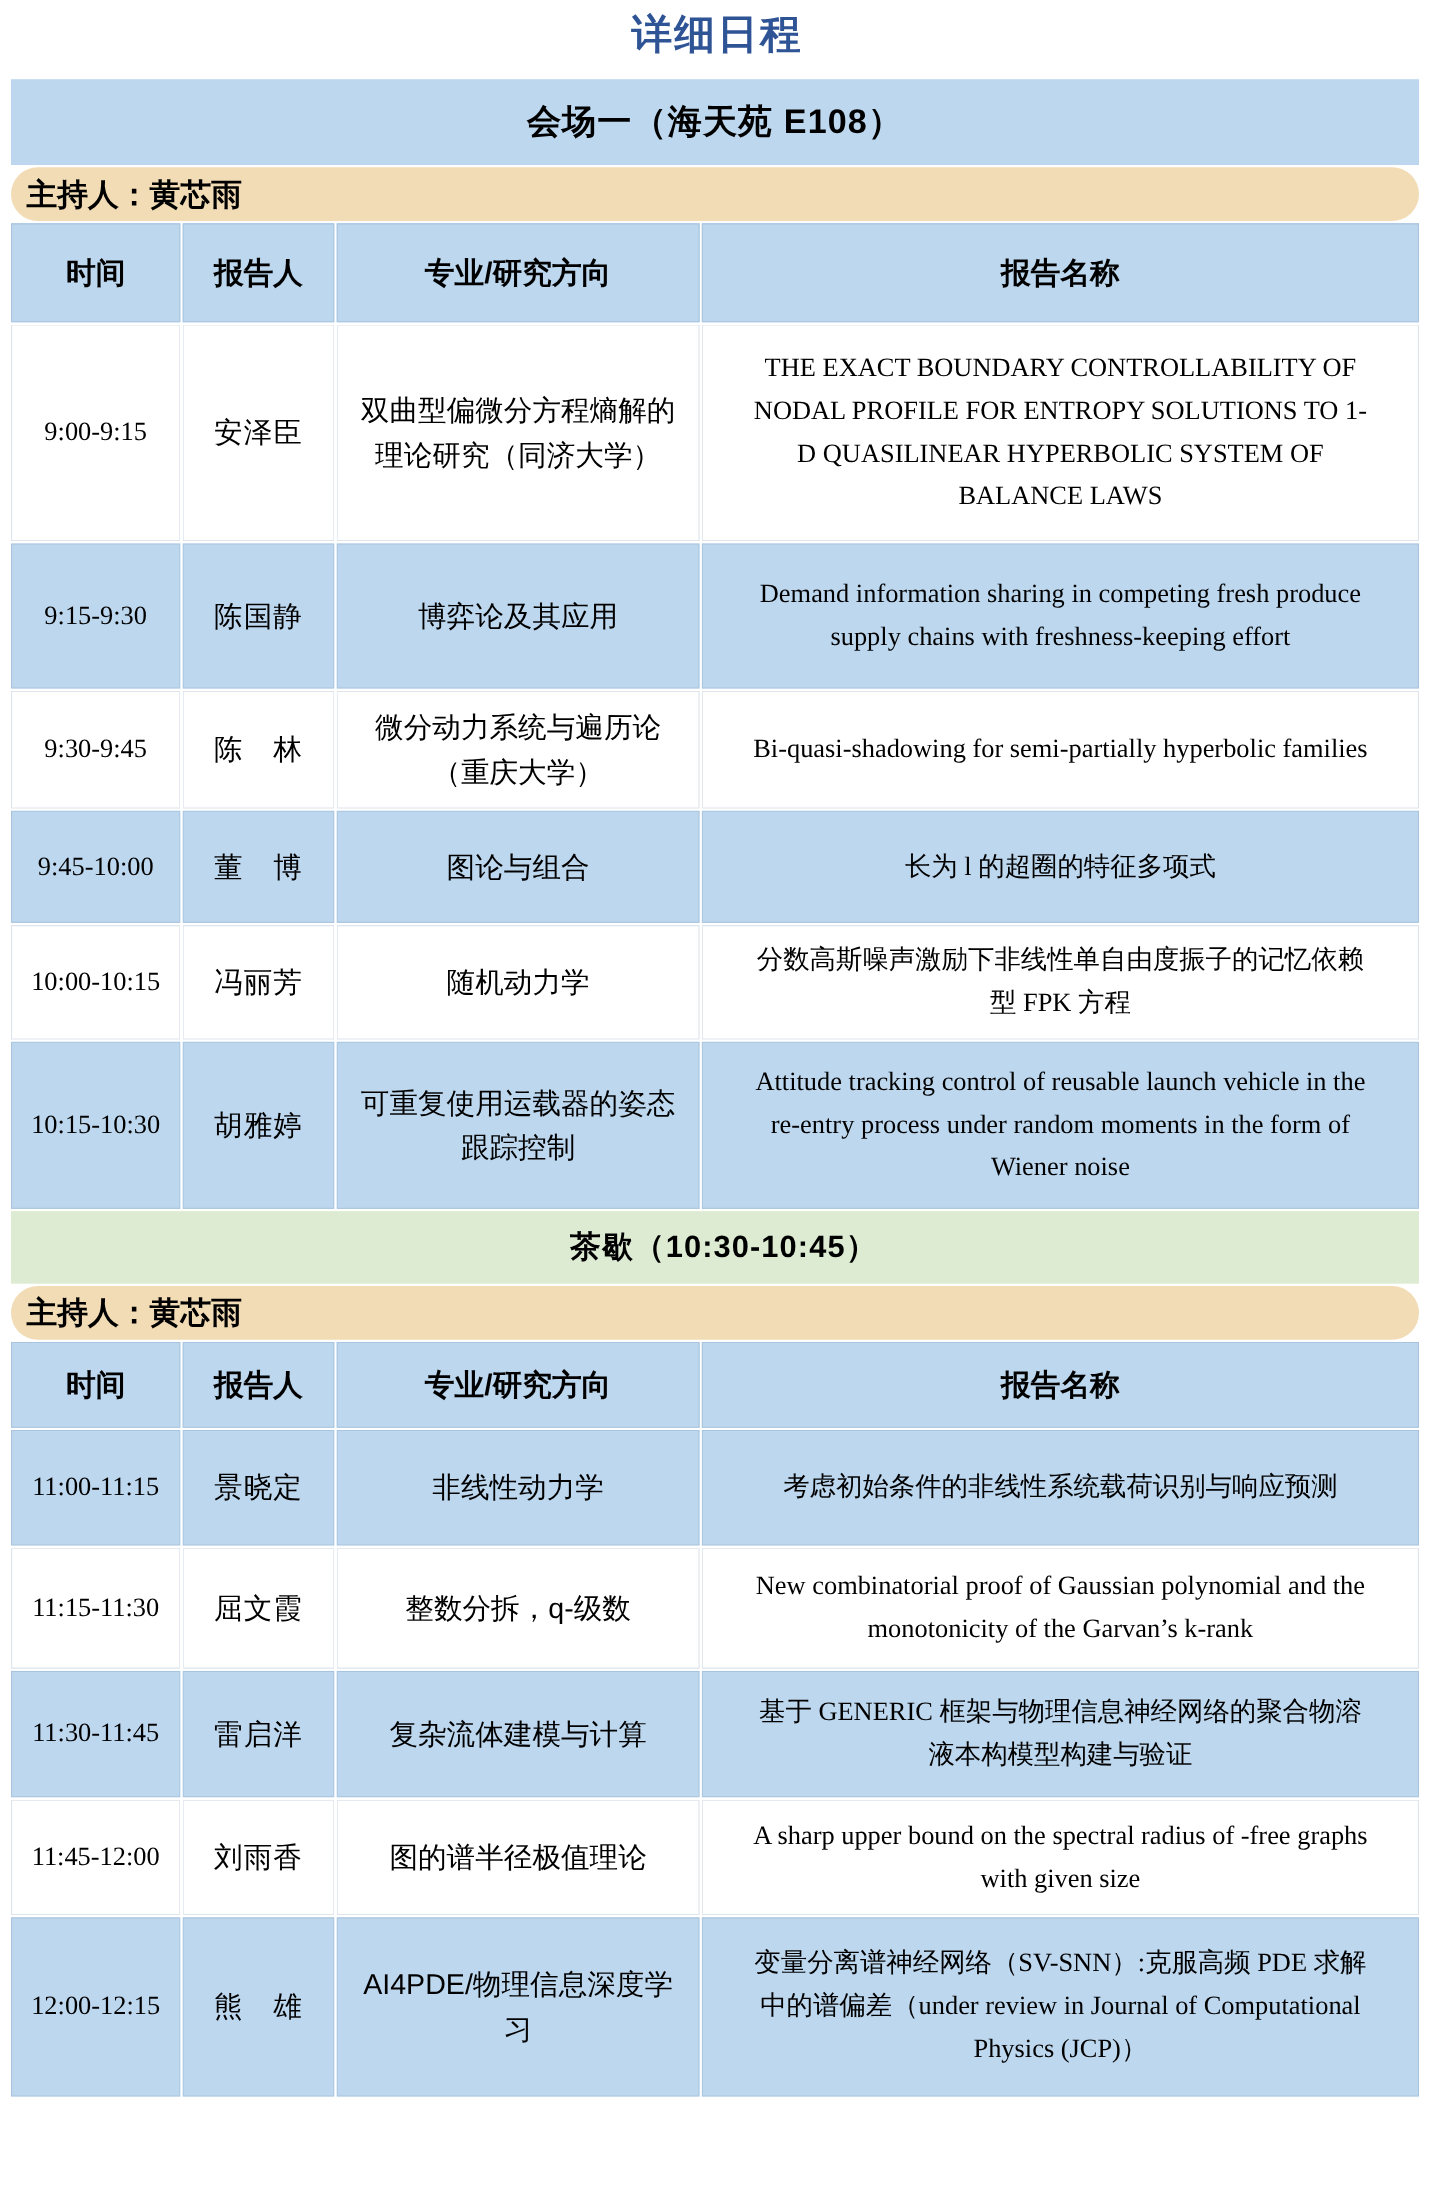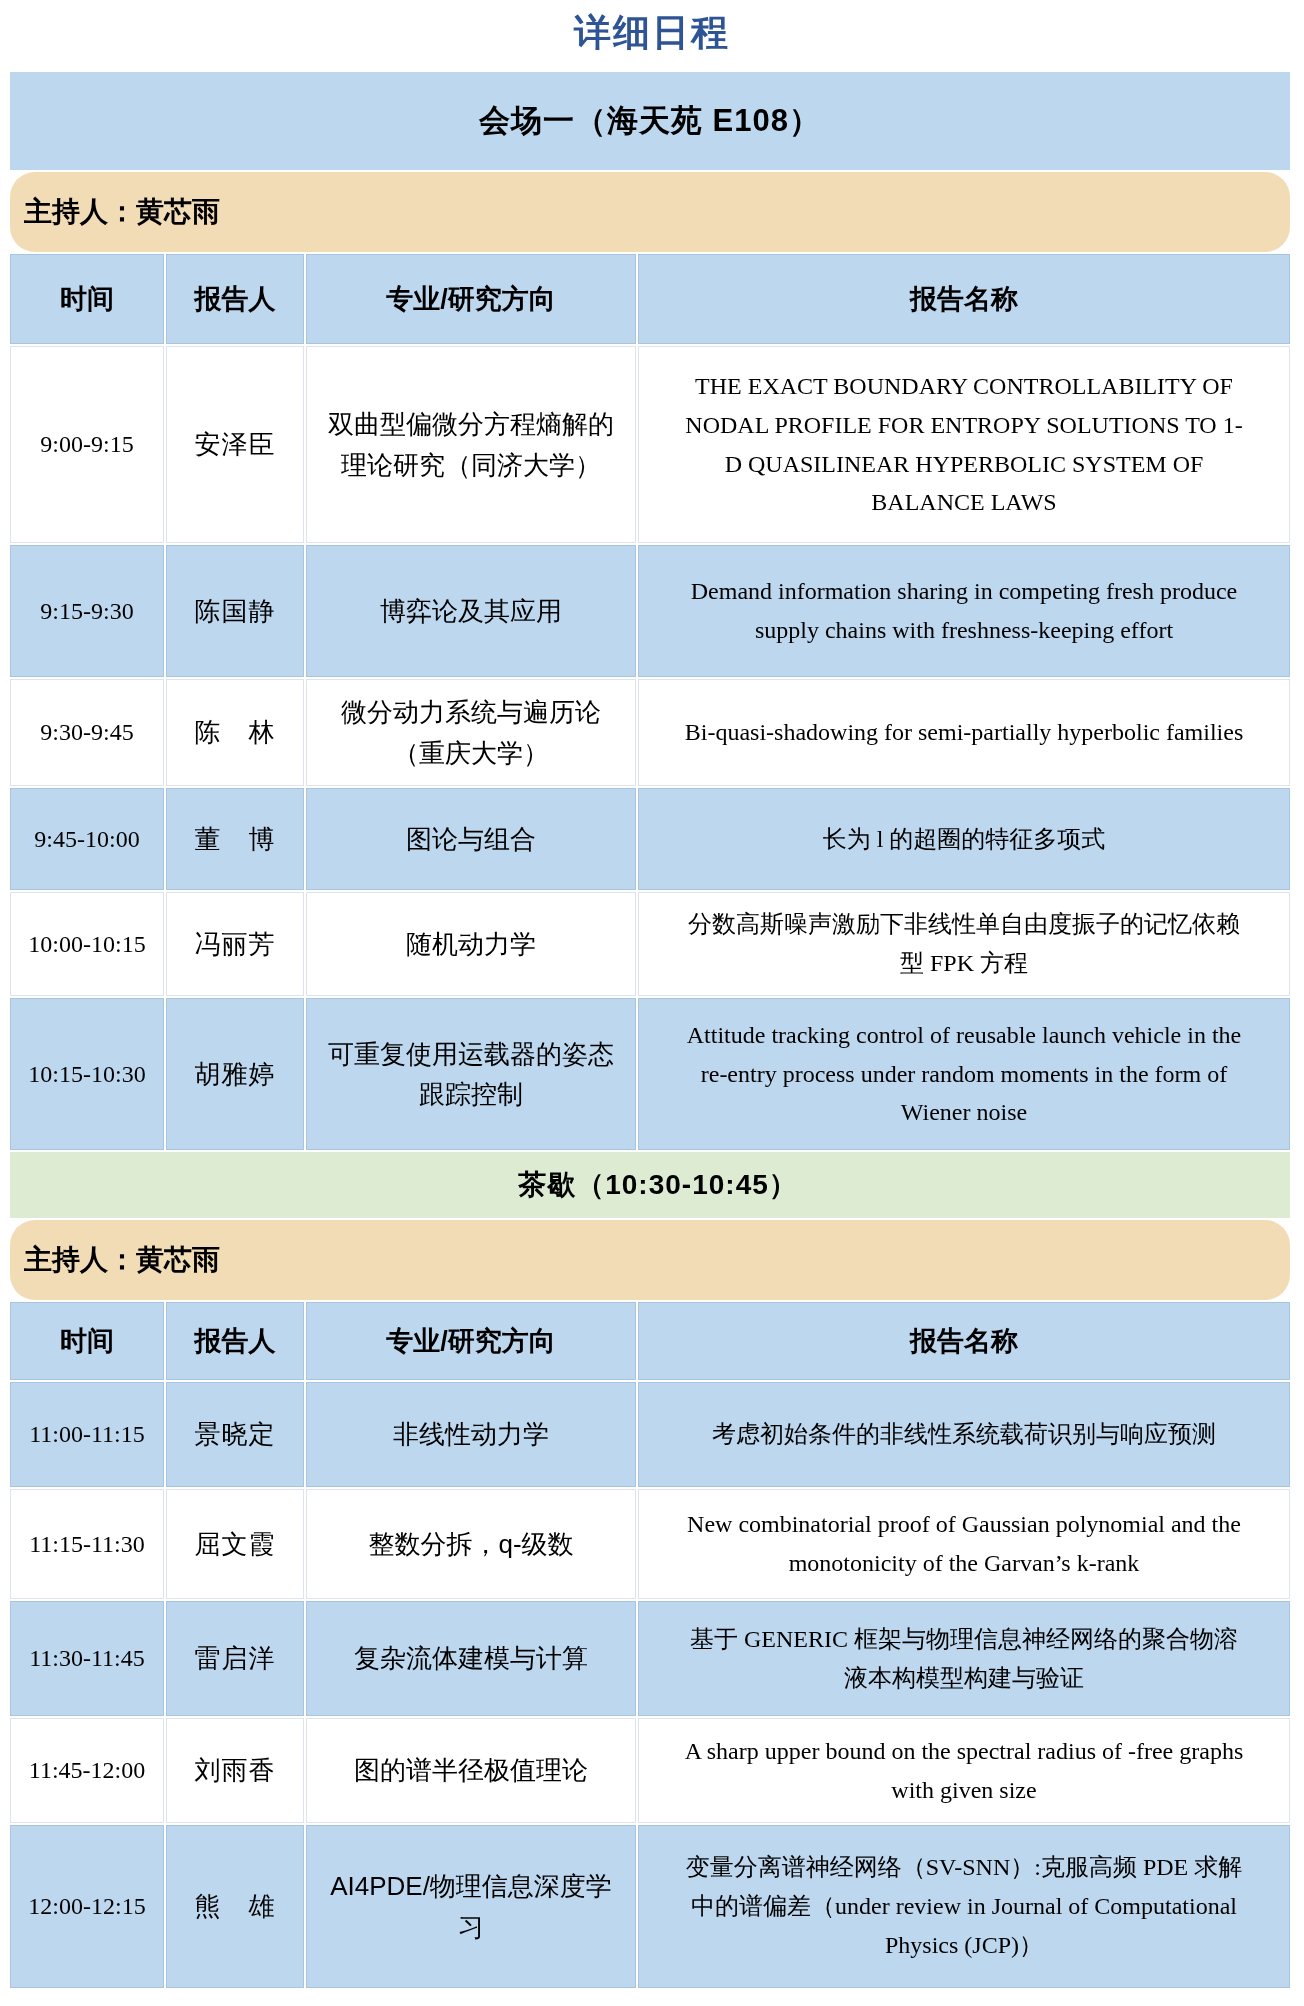--- a/index.html
+++ b/index.html
@@ -39,22 +39,22 @@
   .c-field{
     font-size:26px;line-height:1.55;
     padding:6px 16px;
   }
   .c-talk{
     font-family:"Liberation Serif","DejaVu Serif",serif;
     font-size:24px;line-height:1.62;
     padding:6px 45px;
   }
   
-  .h-venue td{height:98px;}
-  .h-host td{height:80px;border-radius:25px;}
+  .h-venue td{height:78px;}
+  .h-host td{height:49px;border-radius:25px;}
   .h-hdr1 td{height:90px;}
   .h-hdr2 td{height:78px;}
   .h-brk1 td{height:66px;}
   .s1r1 td{height:185px;}
   .s1r2 td{height:120px;}
   .s1r3 td{height:95px;}
   .s1r4 td{height:90px;}
   .s1r5 td{height:92px;}
   .s1r6 td{height:140px;}
   .s2r1 td{height:97px;}

